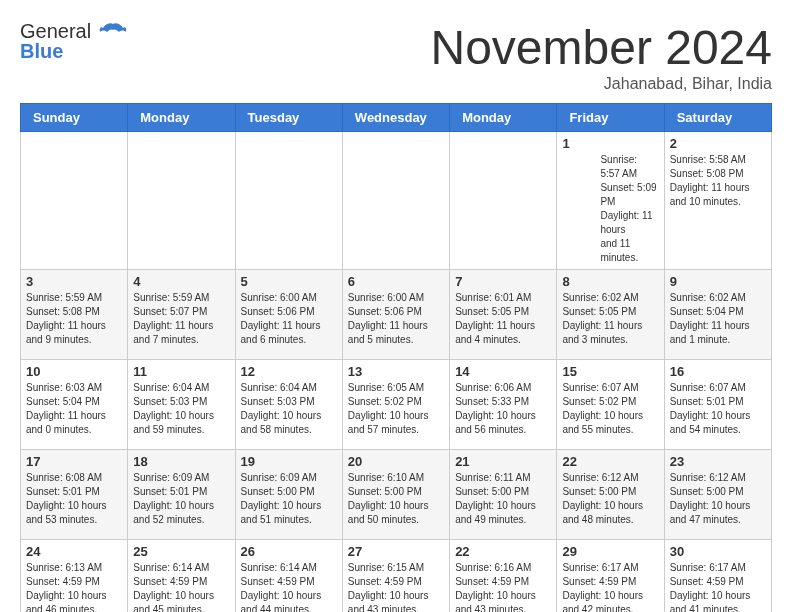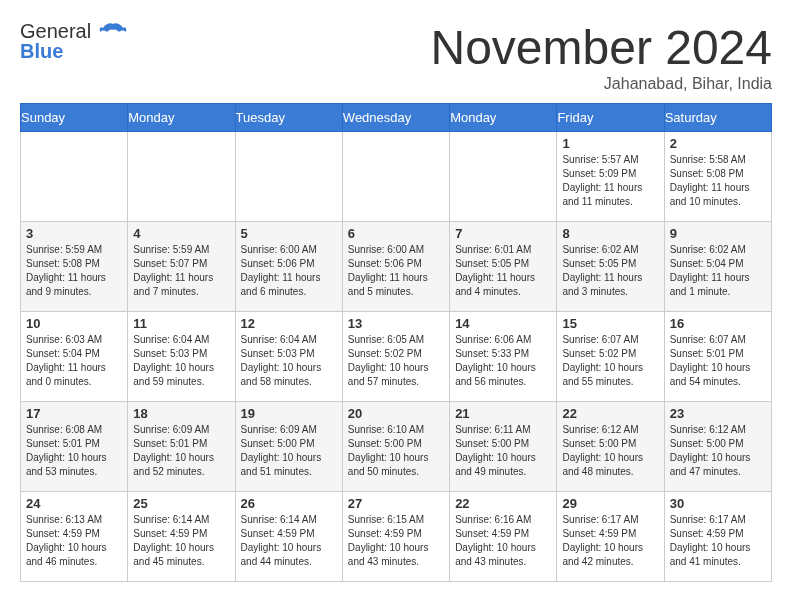--- a/index.html
+++ b/index.html
@@ -34,23 +34,23 @@
       color: #555;
     }
     .calendar-table {
       width: 100%;
       border-collapse: collapse;
       table-layout: fixed;
     }
     .calendar-table th {
       background-color: #3a7bd5;
       color: white;
-      padding: 6px 0;
+      padding: 6px 12px;
       font-size: 13px;
-      font-weight: normal;
+      font-weight: bold;
       text-align: left;
       border: 1px solid #2a6bc5;
     }
     .calendar-table td {
       border: 1px solid #ccc;
       vertical-align: top;
       padding: 4px 5px;
       font-size: 10.5px;
       color: #333;
       height: 90px;
@@ -117,21 +117,21 @@
   </thead>
   <tbody id="calendar-body">
   <tr>
         <td class="empty-cell"></td>
         <td class="empty-cell"></td>
         <td class="empty-cell"></td>
         <td class="empty-cell"></td>
         <td class="empty-cell"></td>
         <td>
           <span class="day-number">1</span>
-          <div class="day-info" style="white-space: pre-line;">Sunrise: 5:57 AM
+          <div class="day-info" style="white-space: pre-line; margin-left: 38px;">Sunrise: 5:57 AM
 Sunset: 5:09 PM
 Daylight: 11 hours
 and 11 minutes.</div>
         </td>
         <td>
           <span class="day-number">2</span>
           <div class="day-info" style="white-space: pre-line;">Sunrise: 5:58 AM
 Sunset: 5:08 PM
 Daylight: 11 hours
 and 10 minutes.</div>

